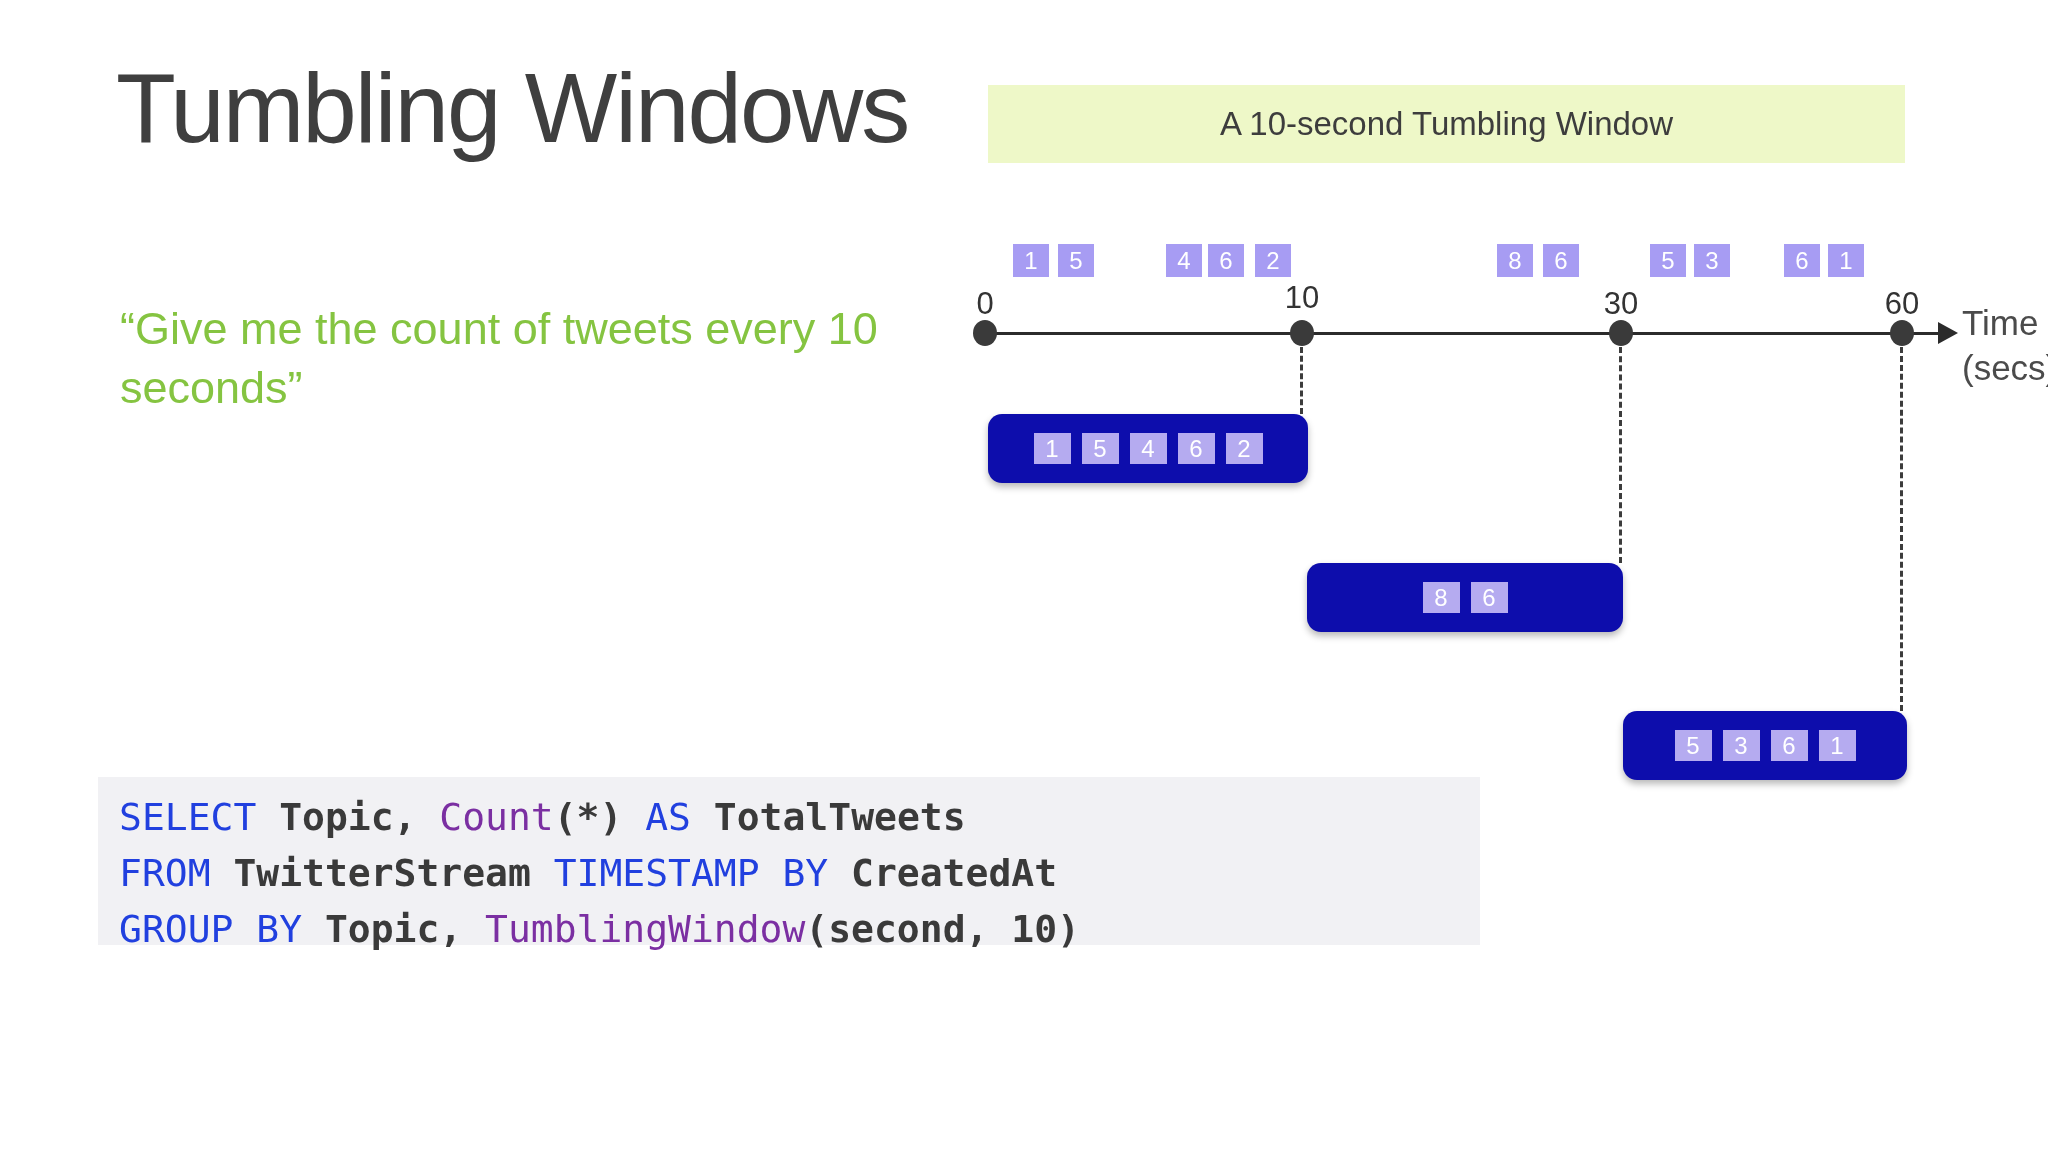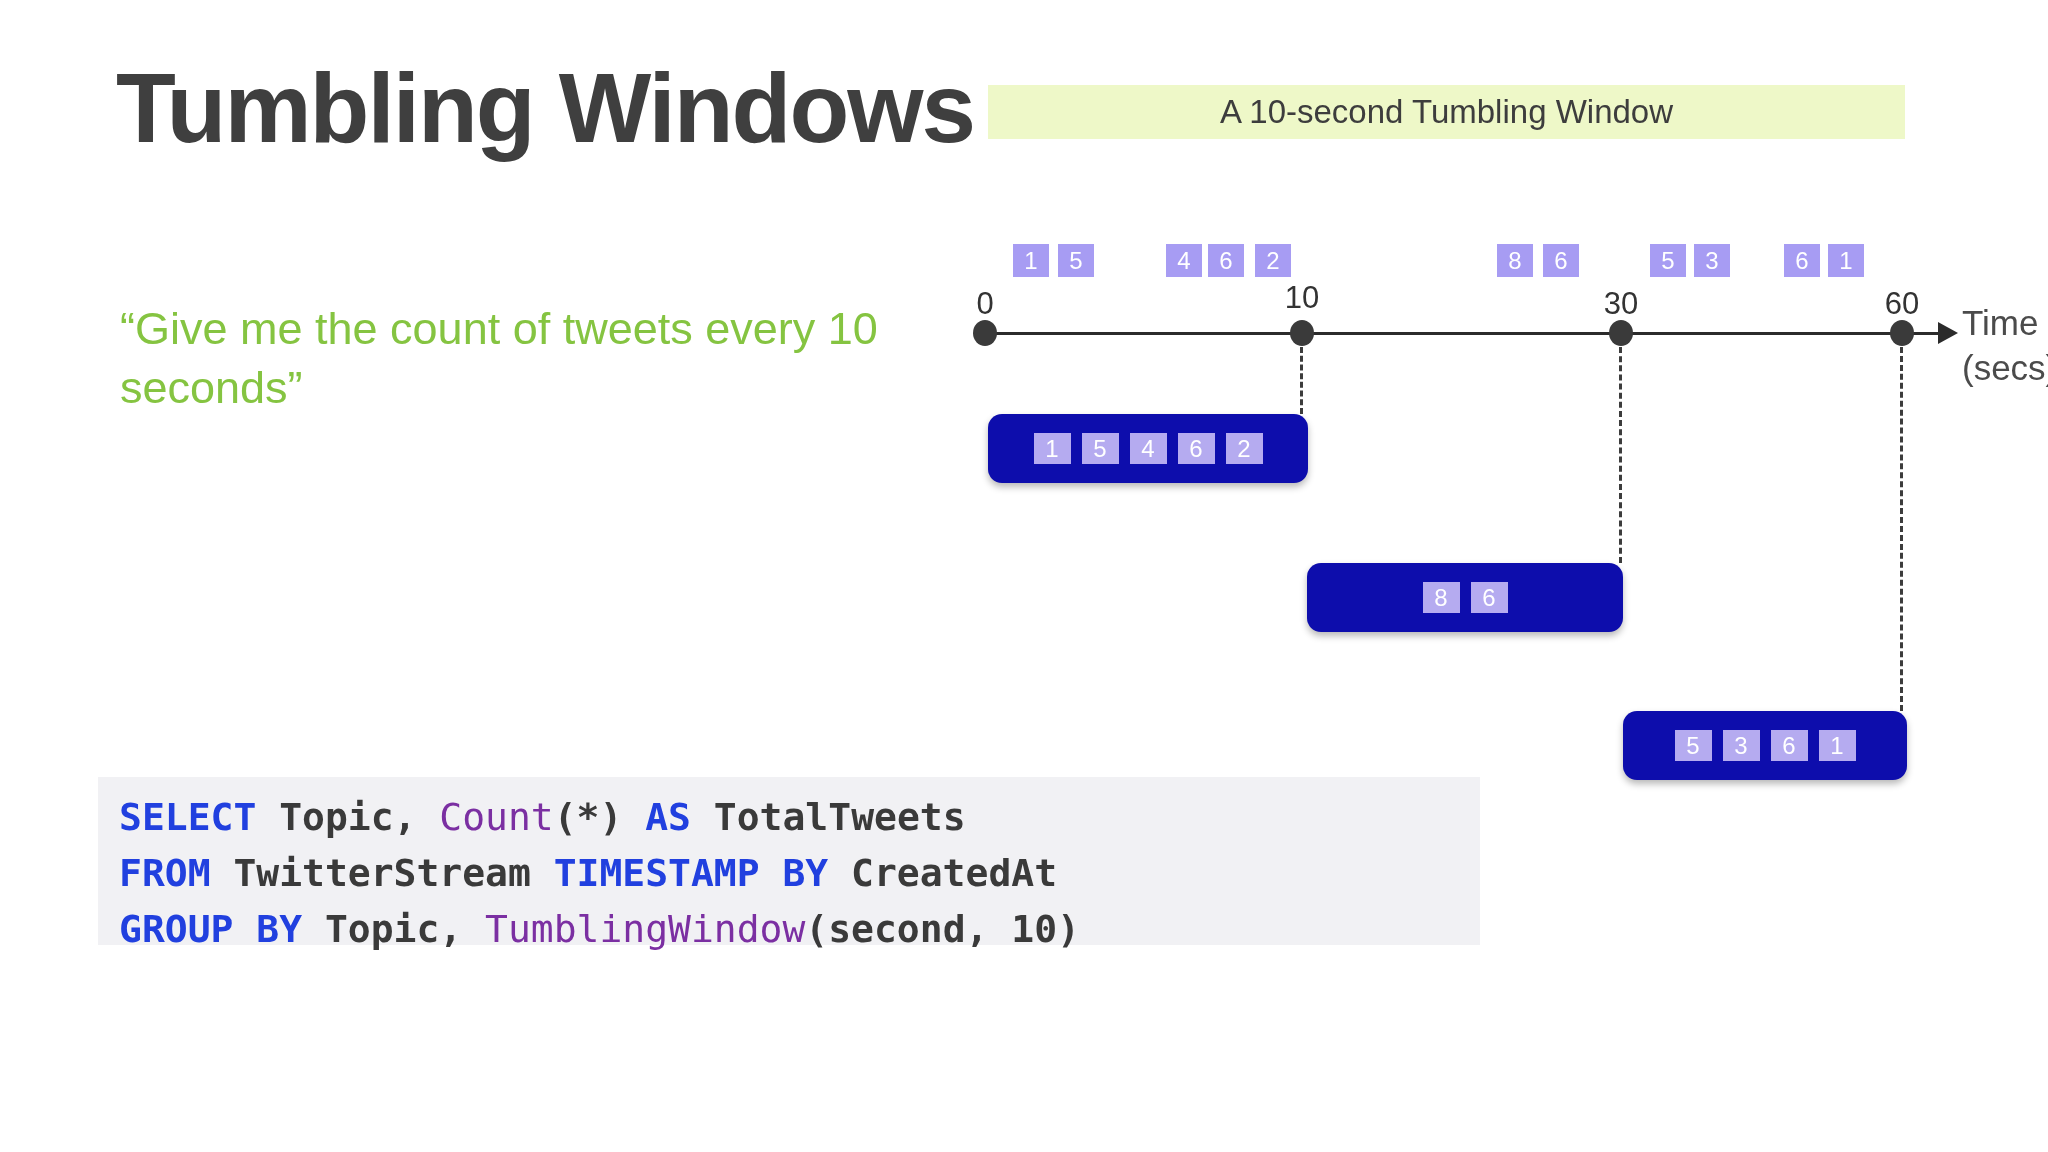--- a/index.html
+++ b/index.html
@@ -8,28 +8,28 @@
     background: #ffffff;
     font-family: "Liberation Sans", sans-serif;
     position: relative;
     overflow: hidden;
   }
   .abs { position: absolute; }
 
   .slide-title {
     left: 116px; top: 52px;
     font-size: 98px;
-    font-weight: 700;
+    font-weight: 400;
     letter-spacing: -2px;
     color: var(--title-text);
   }
 
   .banner {
     left: 988px; top: 85px;
-    width: 917px; height: 54px;
+    width: 917px; height: 78px;
     background: var(--banner-bg);
     display: flex; align-items: center; justify-content: center;
     font-size: 33px;
     color: var(--banner-text);
   }
 
   .quote {
     left: 120px; top: 299px;
     width: 760px;
     font-size: 45px;
@@ -93,21 +93,21 @@
     left: 98px; top: 777px;
     width: 1382px; height: 168px;
     background: var(--code-bg);
     font-family: "DejaVu Sans Mono", monospace;
     font-size: 38px;
     line-height: 56px;
     padding: 12px 0 0 21px;
     box-sizing: border-box;
     white-space: pre;
   }
-  .tok-kw    { color: var(--code-keyword); font-weight: bold; }
+  .tok-kw    { color: var(--code-keyword); }
   .tok-fn    { color: var(--code-function); }
   .tok-plain { color: var(--code-plain); font-weight: bold; }
 </style>
 </head>
 <body>
 
 <div class="abs slide-title">Tumbling Windows</div>
 
 <div class="abs banner">
   <span>A 10-second Tumbling Window</span>

